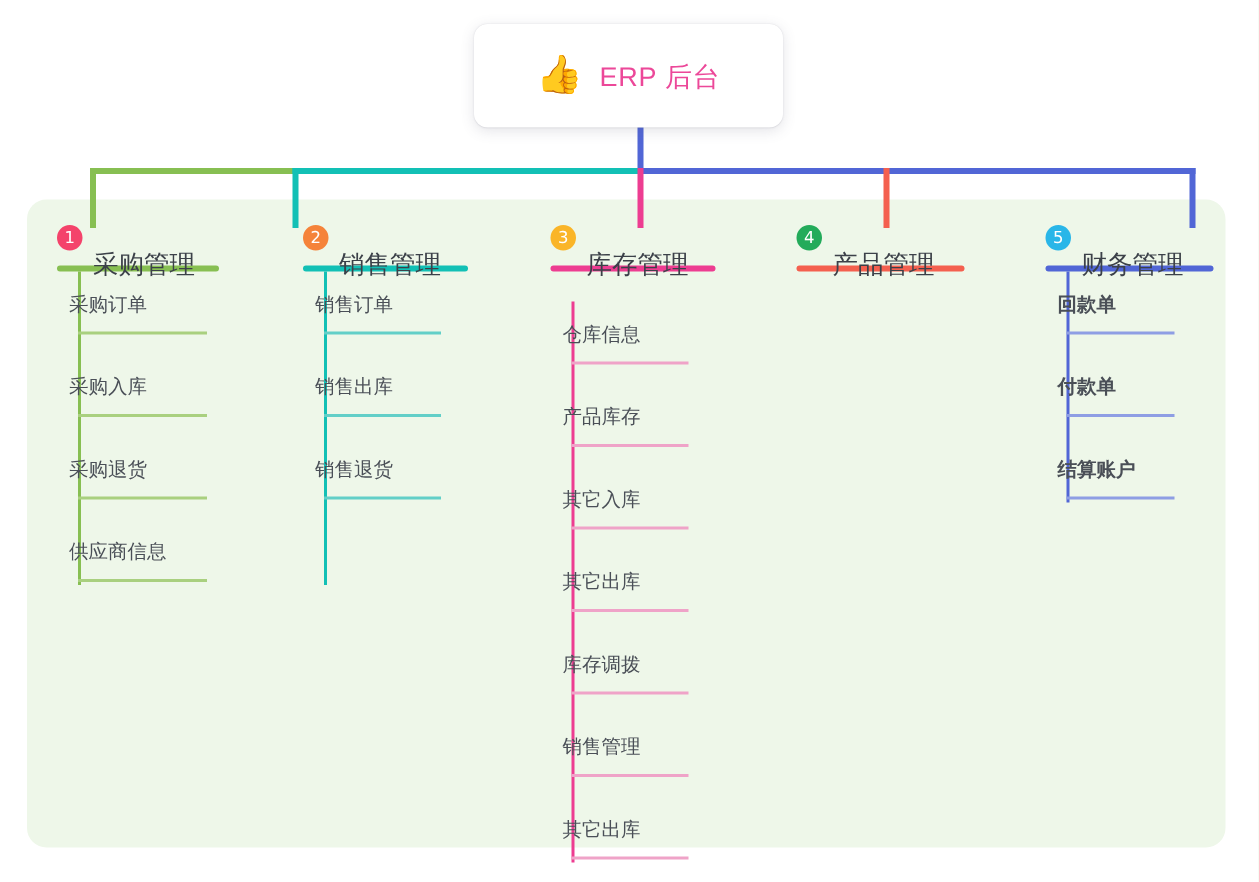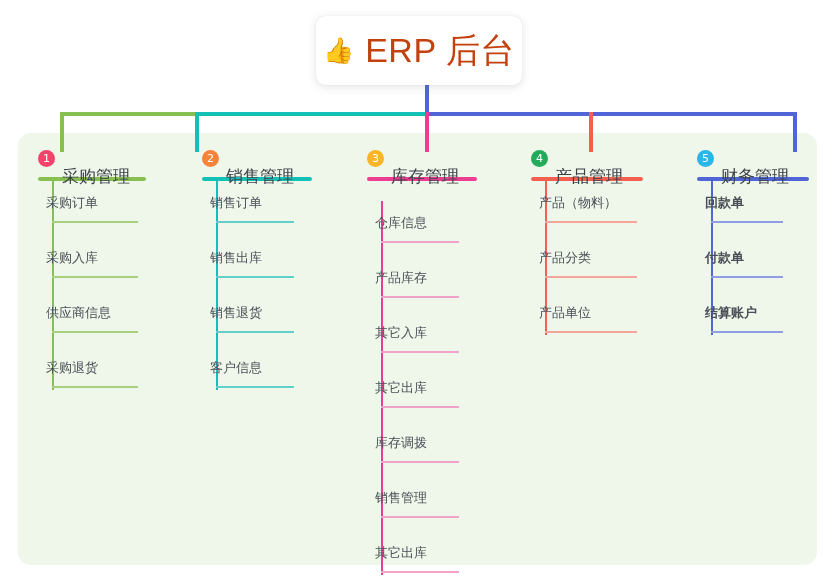--- a/index.html
+++ b/index.html
@@ -15,21 +15,21 @@
   #root-node{
     position:absolute;left:316px;top:16px;width:206px;height:69px;
     background:#ffffff;border-radius:9px;
     box-shadow:0 2px 9px rgba(90,90,110,.16),0 0 1px rgba(90,90,110,.22);
     display:flex;align-items:center;justify-content:center;gap:11px;
     z-index:5;
   }
   #root-node .thumb{font-size:25px;line-height:1;display:block;
      filter:saturate(1.05);}
   #root-node .root-title{
-    font-size:34px;color:#c2410c;letter-spacing:.5px;white-space:nowrap;
+    font-size:18px;color:#ec4899;letter-spacing:.5px;white-space:nowrap;
   }
 
   
   #panel{
     position:absolute;left:18px;top:133px;width:799px;height:432px;
     background:#eef7e9;border-radius:13px;
   }
 
   
   #connectors{position:absolute;left:0;top:0;width:839px;height:588px;
@@ -91,25 +91,25 @@
         <div class="spine" style="background: rgb(135, 191, 82); left: 14px; height: 209px;"></div>
         <div class="leaf">
           <span class="leaf-label">采购订单</span>
           <div class="leaf-rule" style="background: rgb(169, 208, 127); width: 86px;"></div>
         </div>
         <div class="leaf">
           <span class="leaf-label">采购入库</span>
           <div class="leaf-rule" style="background: rgb(169, 208, 127); width: 86px;"></div>
         </div>
         <div class="leaf">
+          <span class="leaf-label">采购退货</span>
+          <div class="leaf-rule" style="background: rgb(169, 208, 127); width: 86px;"></div>
+        </div>
+        <div class="leaf">
           <span class="leaf-label">供应商信息</span>
-          <div class="leaf-rule" style="background: rgb(169, 208, 127); width: 86px;"></div>
-        </div>
-        <div class="leaf">
-          <span class="leaf-label">采购退货</span>
           <div class="leaf-rule" style="background: rgb(169, 208, 127); width: 86px;"></div>
         </div>
       </div>
     </div>
     <div class="column" style="left: 202px;">
       <div class="col-head">
         <span class="badge" style="background: rgb(245, 131, 58);">2</span>
         <span class="head-label">销售管理</span>
       </div>
       <div class="head-rule" style="background: rgb(18, 192, 181); width: 110px;"></div>
@@ -120,24 +120,20 @@
           <div class="leaf-rule" style="background: rgb(98, 207, 200); width: 78px;"></div>
         </div>
         <div class="leaf">
           <span class="leaf-label">销售出库</span>
           <div class="leaf-rule" style="background: rgb(98, 207, 200); width: 78px;"></div>
         </div>
         <div class="leaf">
           <span class="leaf-label">销售退货</span>
           <div class="leaf-rule" style="background: rgb(98, 207, 200); width: 78px;"></div>
         </div>
-        <div class="leaf">
-          <span class="leaf-label">客户信息</span>
-          <div class="leaf-rule" style="background: rgb(98, 207, 200); width: 78px;"></div>
-        </div>
       </div>
     </div>
     <div class="column" style="left: 367px;">
       <div class="col-head">
         <span class="badge" style="background: rgb(250, 181, 40);">3</span>
         <span class="head-label">库存管理</span>
       </div>
       <div class="head-rule" style="background: rgb(237, 61, 145); width: 110px;"></div>
       <div style="position: relative; margin-top: 20px;">
         <div class="spine" style="background: rgb(237, 61, 145); left: 14px; height: 374px;"></div>
@@ -170,35 +166,20 @@
           <div class="leaf-rule" style="background: rgb(239, 163, 200); width: 78px;"></div>
         </div>
       </div>
     </div>
     <div class="column" style="left: 531px;">
       <div class="col-head">
         <span class="badge" style="background: rgb(35, 171, 90);">4</span>
         <span class="head-label">产品管理</span>
       </div>
       <div class="head-rule" style="background: rgb(244, 96, 79); width: 112px;"></div>
-      <div style="position: relative;">
-        <div class="spine" style="background: rgb(244, 96, 79); left: 14px; height: 154px;"></div>
-        <div class="leaf">
-          <span class="leaf-label">产品（物料）</span>
-          <div class="leaf-rule" style="background: rgb(247, 166, 155); width: 92px;"></div>
-        </div>
-        <div class="leaf">
-          <span class="leaf-label">产品分类</span>
-          <div class="leaf-rule" style="background: rgb(247, 166, 155); width: 92px;"></div>
-        </div>
-        <div class="leaf">
-          <span class="leaf-label">产品单位</span>
-          <div class="leaf-rule" style="background: rgb(247, 166, 155); width: 92px;"></div>
-        </div>
-      </div>
     </div>
     <div class="column" style="left: 697px;">
       <div class="col-head">
         <span class="badge" style="background: rgb(41, 182, 232);">5</span>
         <span class="head-label">财务管理</span>
       </div>
       <div class="head-rule" style="background: rgb(81, 102, 214); width: 112px;"></div>
       <div style="position: relative; font-weight: bold;">
         <div class="spine" style="background: rgb(81, 102, 214); left: 14px; height: 154px;"></div>
         <div class="leaf">

